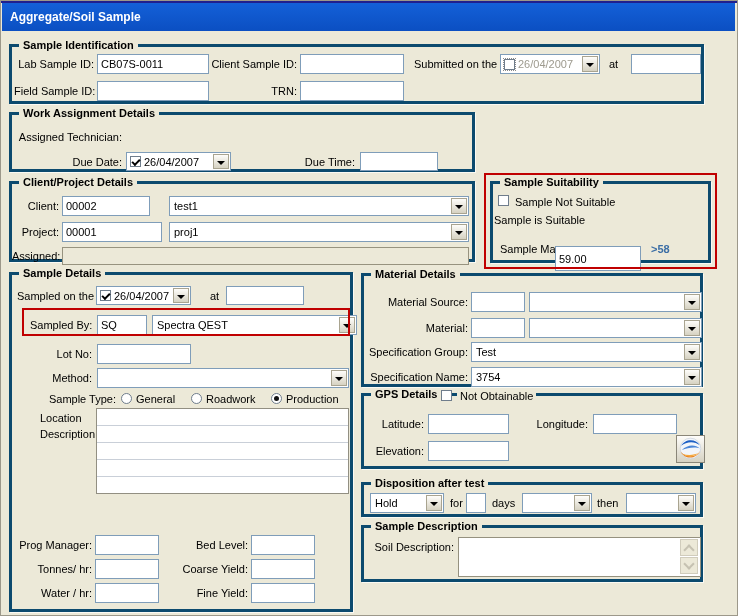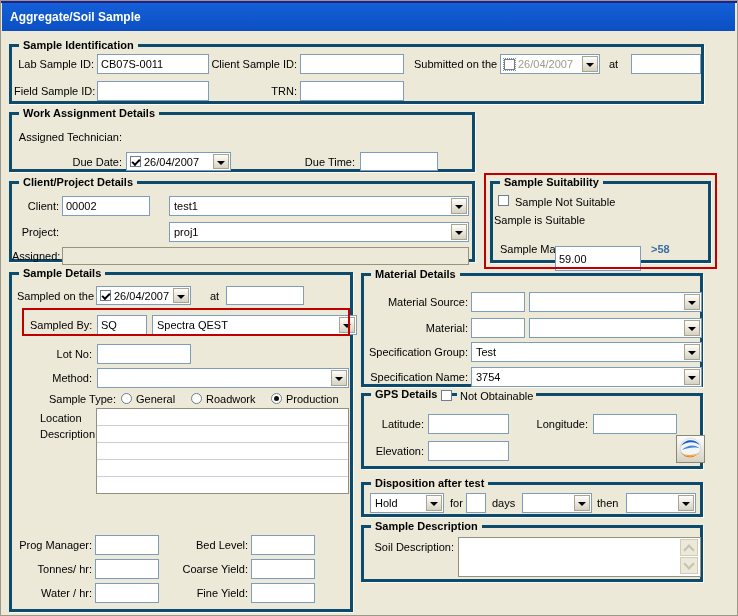--- a/index.html
+++ b/index.html
@@ -85,20 +85,21 @@
 
   <div class="g" style="left:8px;top:180px;width:466px;height:81px">
     <span class="gt">Client/Project Details</span>
     <span class="lbl rt" style="left:2px;top:16px;width:45px">Client:</span>
     <input class="inp" style="left: 50px; top: 12px; width: 88px; height: 20px;" value="00002">
     <div class="combo" style="left:157px;top:12px;width:300px;height:20px">
       <span class="val">test1</span>
       <span class="cbtn"></span>
     </div>
     <span class="lbl rt" style="left:2px;top:42px;width:45px">Project:</span>
+    <input class="inp" style="left: 50px; top: 38px; width: 100px; height: 20px;" value="00001">
     <div class="combo" style="left:157px;top:38px;width:300px;height:20px">
       <span class="val">proj1</span>
       <span class="cbtn"></span>
     </div>
     <span class="lbl rt" style="left:0px;top:66px;width:47px">Assigned:</span>
     <div class="ro" style="left:50px;top:63px;width:407px;height:18px"></div>
   </div>
 
   <div class="g" style="left:489px;top:180px;width:221px;height:82px">
     <span class="gt">Sample Suitability</span>

